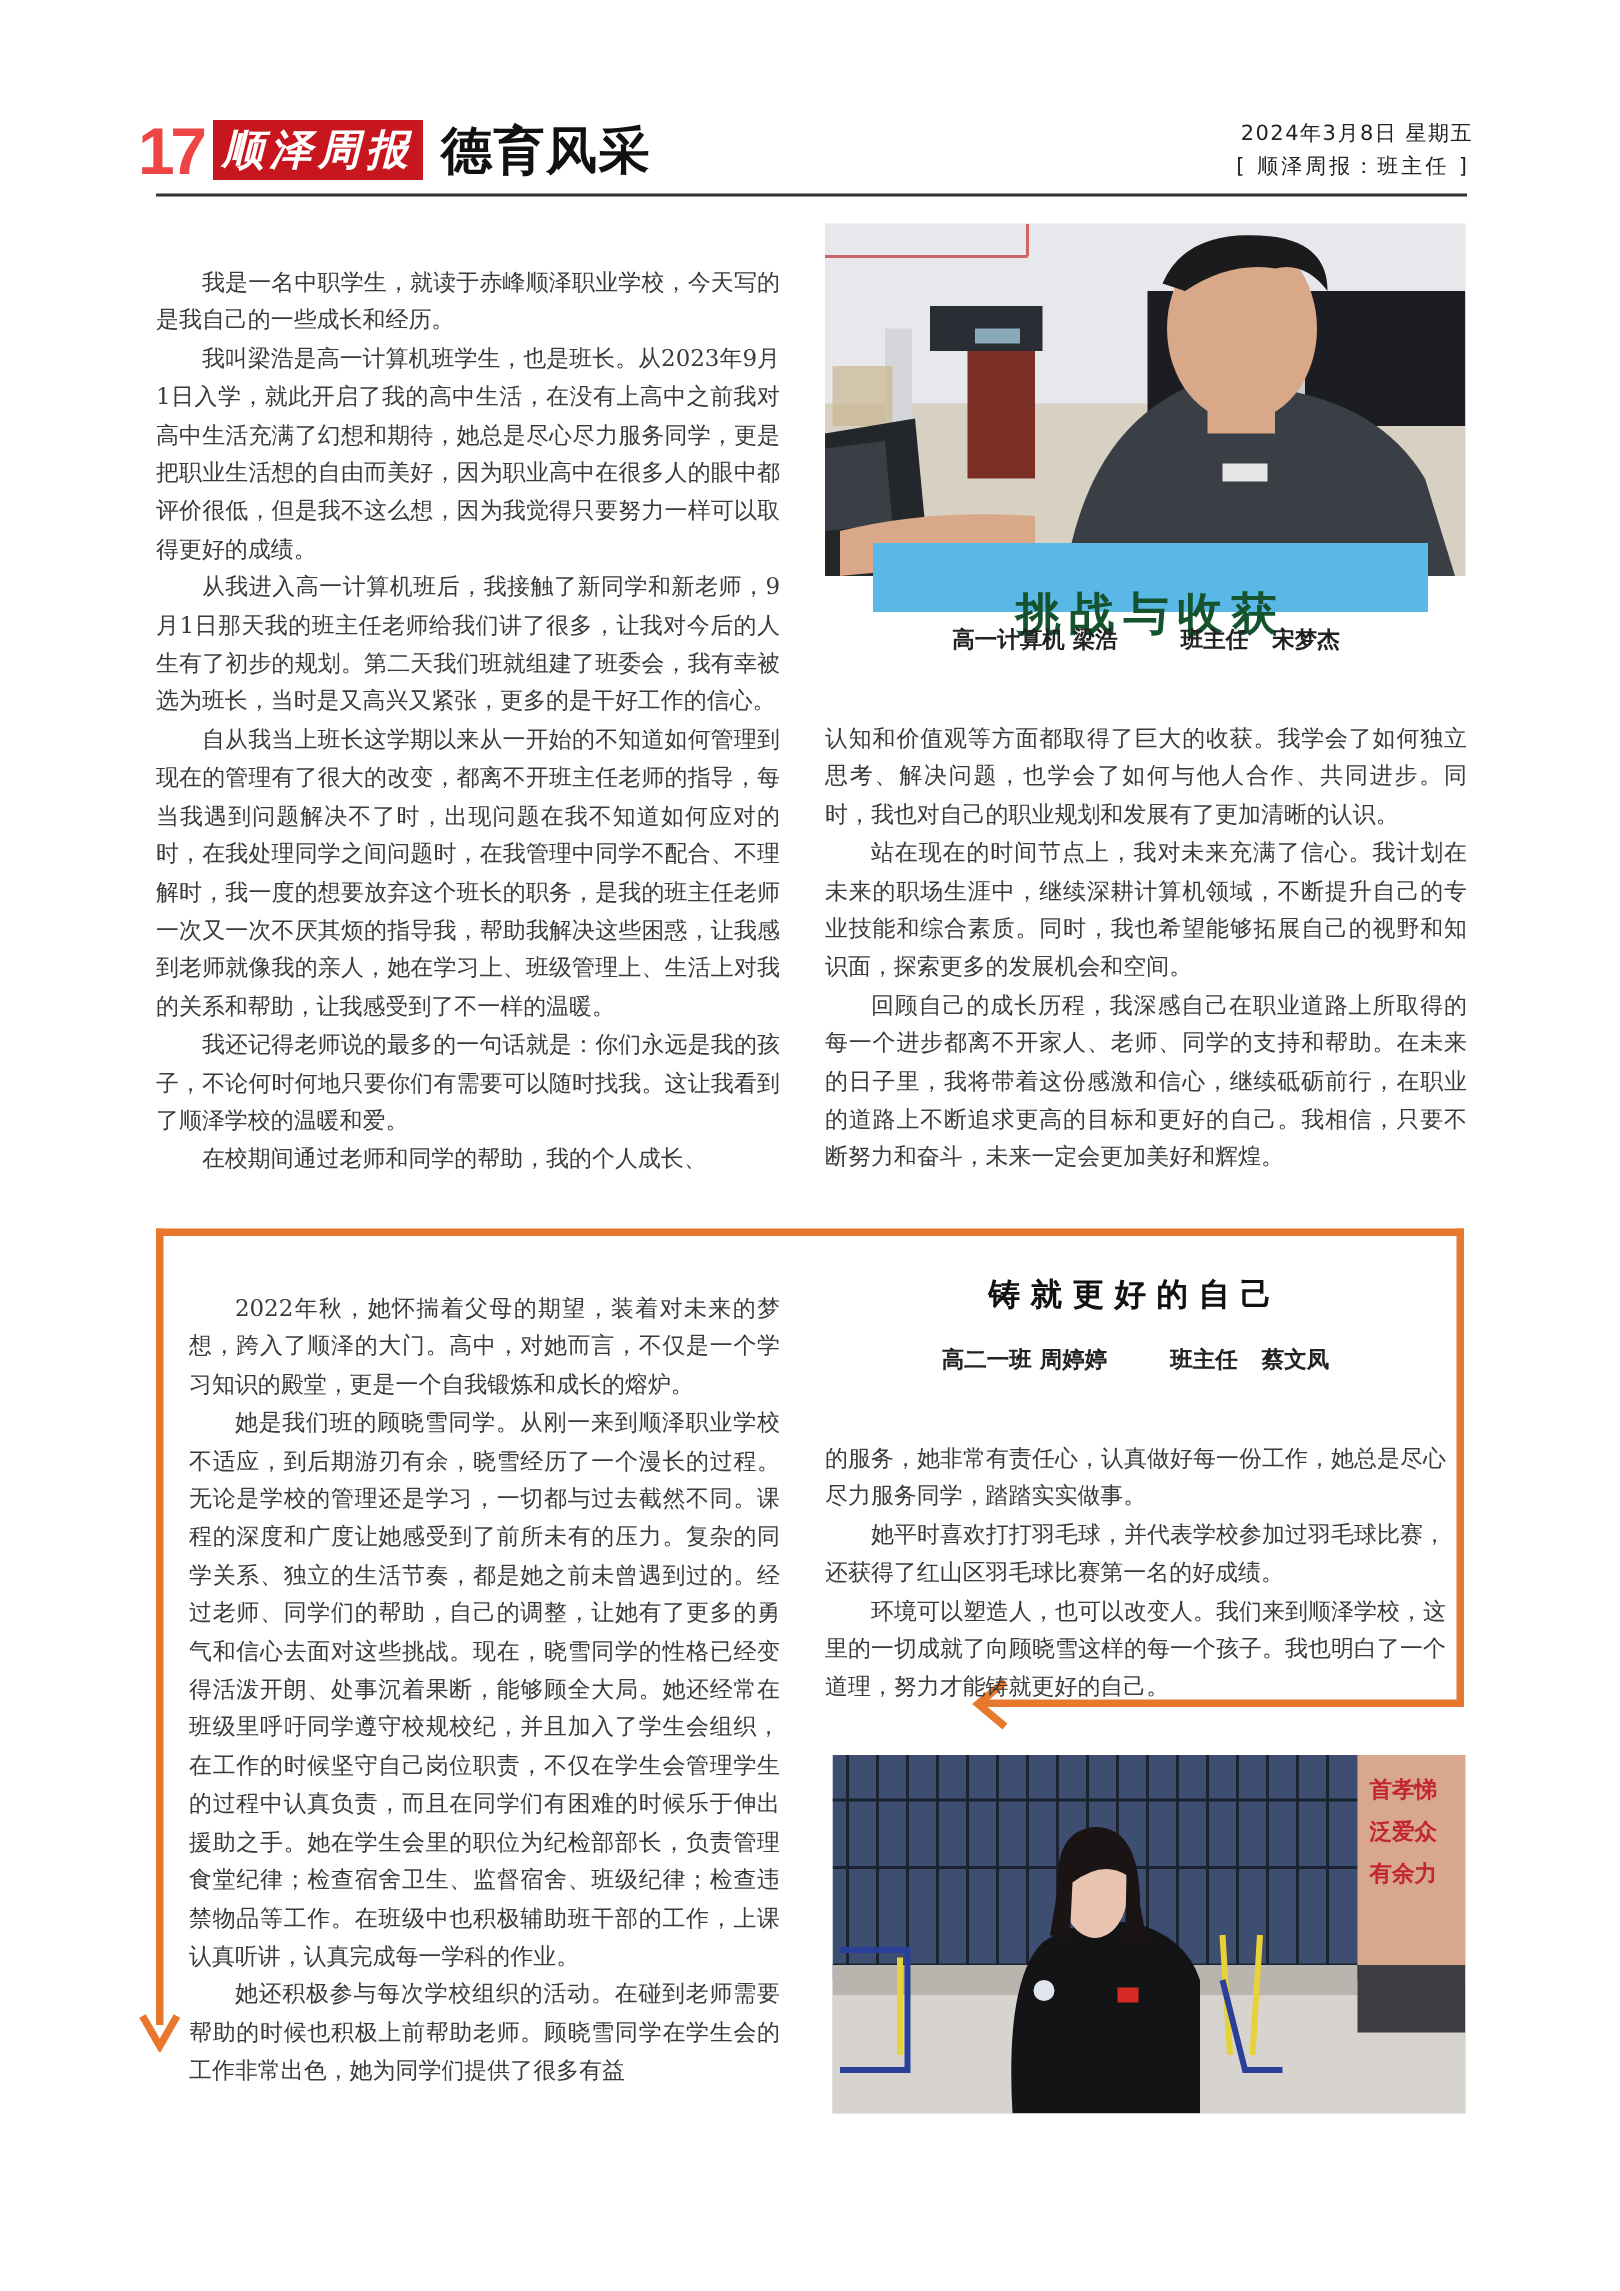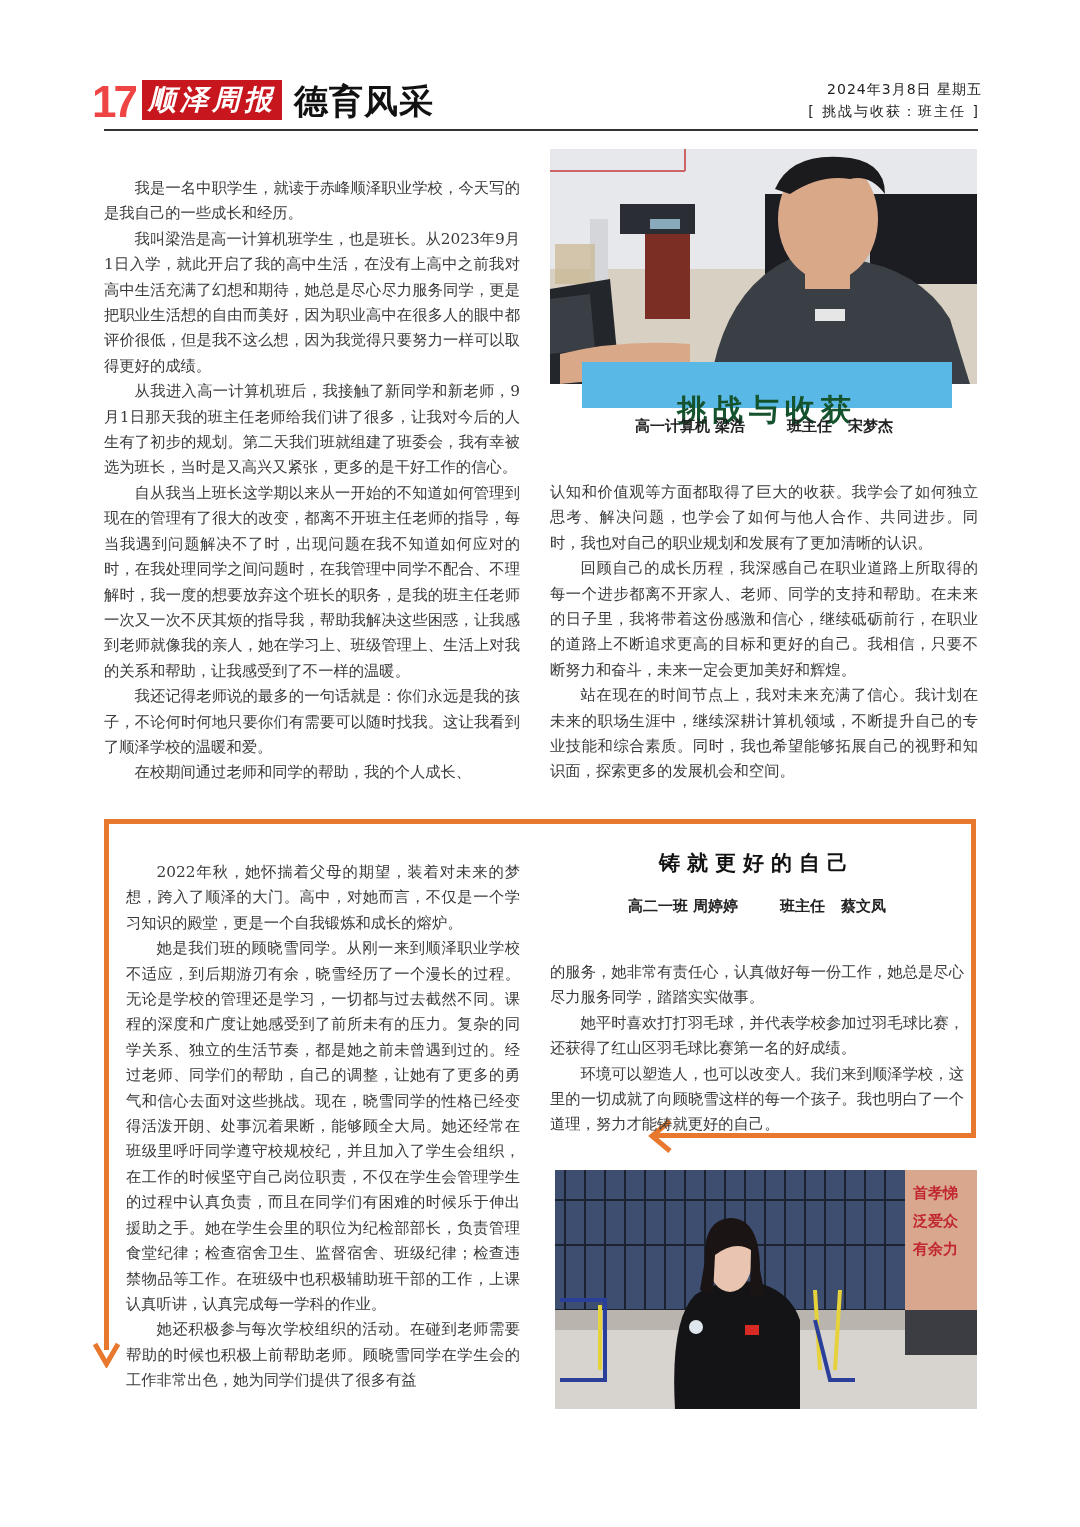--- a/index.html
+++ b/index.html
@@ -55,21 +55,21 @@
 
   .photo2 { left:555px; top:1170px; width:422px; height:239px; overflow:hidden; background:#e5e5e5; }
 </style>
 </head>
 <body>
 
 <div class="abs page-num">17</div>
 <div class="abs masthead">顺泽周报</div>
 <div class="abs section-title">德育风采</div>
 <div class="abs hdr-date">2024年3月8日  星期五</div>
-<div class="abs hdr-editor">[ 挑战与收获：班主任 ]</div>
+<div class="abs hdr-editor">[ 顺泽周报：班主任 ]</div>
 <div class="abs hdr-rule"></div>
 
 <div class="abs col colL">
   <p>我是一名中职学生，就读于赤峰顺泽职业学校，今天写的是我自己的一些成长和经历。</p>
   <p>我叫梁浩是高一计算机班学生，也是班长。从2023年9月1日入学，就此开启了我的高中生活，在没有上高中之前我对高中生活充满了幻想和期待，她总是尽心尽力服务同学，更是把职业生活想的自由而美好，因为职业高中在很多人的眼中都评价很低，但是我不这么想，因为我觉得只要努力一样可以取得更好的成绩。</p>
   <p>从我进入高一计算机班后，我接触了新同学和新老师，9月1日那天我的班主任老师给我们讲了很多，让我对今后的人生有了初步的规划。第二天我们班就组建了班委会，我有幸被选为班长，当时是又高兴又紧张，更多的是干好工作的信心。</p>
   <p>自从我当上班长这学期以来从一开始的不知道如何管理到现在的管理有了很大的改变，都离不开班主任老师的指导，每当我遇到问题解决不了时，出现问题在我不知道如何应对的时，在我处理同学之间问题时，在我管理中同学不配合、不理解时，我一度的想要放弃这个班长的职务，是我的班主任老师一次又一次不厌其烦的指导我，帮助我解决这些困惑，让我感到老师就像我的亲人，她在学习上、班级管理上、生活上对我的关系和帮助，让我感受到了不一样的温暖。</p>
   <p>我还记得老师说的最多的一句话就是：你们永远是我的孩子，不论何时何地只要你们有需要可以随时找我。这让我看到了顺泽学校的温暖和爱。</p>
   <p>在校期间通过老师和同学的帮助，我的个人成长、</p>
 </div>
@@ -98,22 +98,22 @@
   </svg>
 </div>
 <div class="abs banner1"></div>
 <div class="abs banner1-text">挑战与收获</div>
 <div class="abs byline1">
   <span>高一计算机</span>&nbsp;<span>梁浩</span><span style="display:inline-block;width:42px"></span><span>班主任</span><span style="display:inline-block;width:16px"></span><span>宋梦杰</span>
 </div>
 
 <div class="abs col colR">
   <p class="noindent">认知和价值观等方面都取得了巨大的收获。我学会了如何独立思考、解决问题，也学会了如何与他人合作、共同进步。同时，我也对自己的职业规划和发展有了更加清晰的认识。</p>
+  <p>站在现在的时间节点上，我对未来充满了信心。我计划在未来的职场生涯中，继续深耕计算机领域，不断提升自己的专业技能和综合素质。同时，我也希望能够拓展自己的视野和知识面，探索更多的发展机会和空间。</p>
   <p>回顾自己的成长历程，我深感自己在职业道路上所取得的每一个进步都离不开家人、老师、同学的支持和帮助。在未来的日子里，我将带着这份感激和信心，继续砥砺前行，在职业的道路上不断追求更高的目标和更好的自己。我相信，只要不断努力和奋斗，未来一定会更加美好和辉煌。</p>
-  <p>站在现在的时间节点上，我对未来充满了信心。我计划在未来的职场生涯中，继续深耕计算机领域，不断提升自己的专业技能和综合素质。同时，我也希望能够拓展自己的视野和知识面，探索更多的发展机会和空间。</p>
 </div>
 
 <div class="abs frame-top"></div>
 <div class="abs frame-left"></div>
 <div class="abs frame-right"></div>
 <div class="abs frame-bottom"></div>
 <svg class="abs" style="left:92px;top:1336px" width="30" height="32" viewBox="0 0 30 32">
   <path d="M3 8 L14.5 28 L26 8" fill="none" stroke="#e8782e" stroke-width="5" stroke-linejoin="miter"></path>
 </svg>
 <svg class="abs" style="left:644px;top:1118px" width="32" height="36" viewBox="0 0 32 36">

